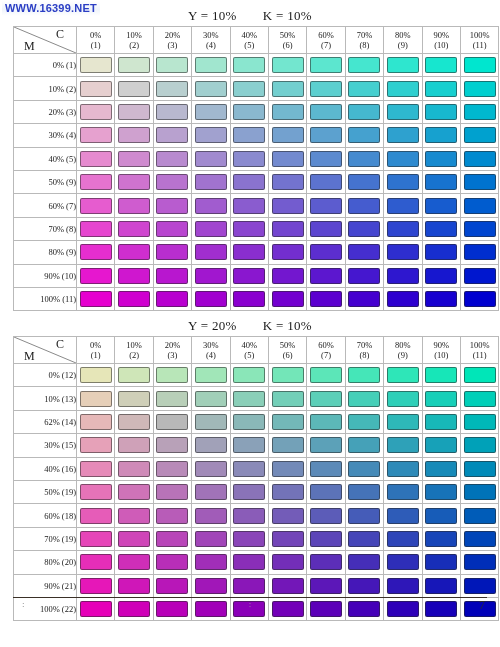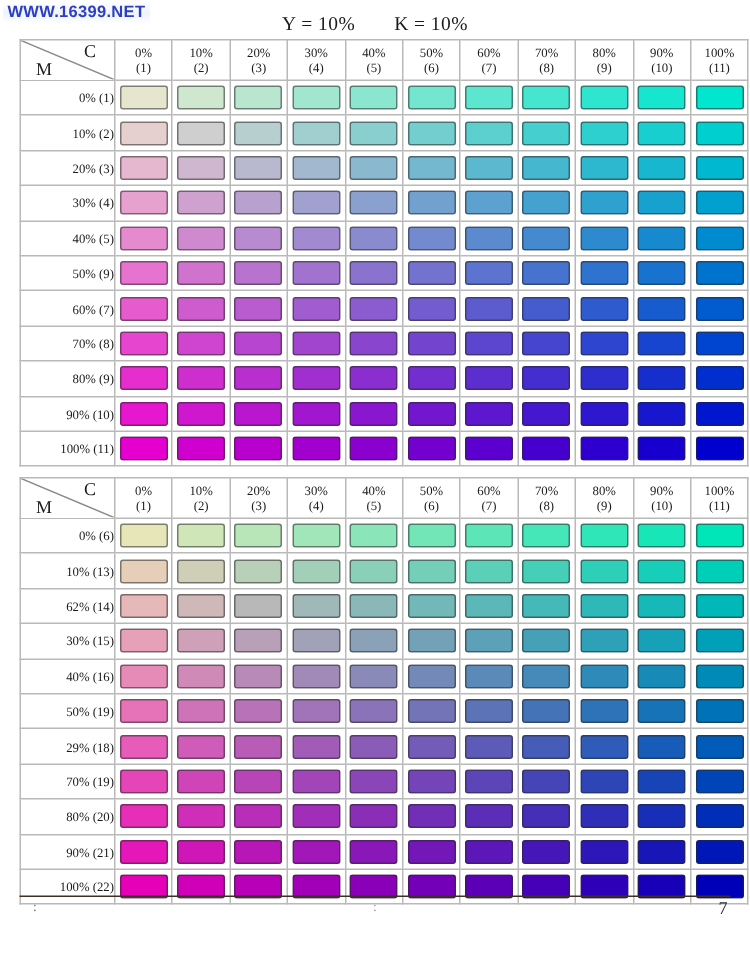--- a/index.html
+++ b/index.html
@@ -630,20 +630,23 @@
           </td>
           <td class="swatch-cell">
             <span class="swatch" style="background-color: rgb(0, 0, 207);"></span>
           </td>
         </tr>
       </tbody>
   </table>
 </div>
 
 <div class="chart-block" id="chart-block-2">
+  <div class="chart-title">
+    <span class="ttl-y">Y = 20%</span><span class="ttl-k">K = 10%</span>
+  </div>
   <table class="color-grid">
     <thead>
       <tr>
         <th class="corner">
           <svg class="diag" viewBox="0 0 62 26" preserveAspectRatio="none">
             <line x1="0" y1="0" x2="62" y2="26" stroke="#8a8a8a" stroke-width="1"></line>
           </svg>
           <span class="lbl-c">C</span>
           <span class="lbl-m">M</span>
         </th>
@@ -688,21 +691,21 @@
             <span class="idx">(10)</span>
           </th>
           <th class="col-head">
             <span class="pct">100%</span>
             <span class="idx">(11)</span>
           </th>
         </tr>
     </thead>
     <tbody>
         <tr>
-          <td class="row-head">0% (6)</td>
+          <td class="row-head">0% (12)</td>
           <td class="swatch-cell">
             <span class="swatch" style="background-color: rgb(230, 230, 184);"></span>
           </td>
           <td class="swatch-cell">
             <span class="swatch" style="background-color: rgb(207, 230, 184);"></span>
           </td>
           <td class="swatch-cell">
             <span class="swatch" style="background-color: rgb(184, 230, 184);"></span>
           </td>
           <td class="swatch-cell">
@@ -904,21 +907,21 @@
             <span class="swatch" style="background-color: rgb(46, 115, 184);"></span>
           </td>
           <td class="swatch-cell">
             <span class="swatch" style="background-color: rgb(23, 115, 184);"></span>
           </td>
           <td class="swatch-cell">
             <span class="swatch" style="background-color: rgb(0, 115, 184);"></span>
           </td>
         </tr>
         <tr>
-          <td class="row-head">29% (18)</td>
+          <td class="row-head">60% (18)</td>
           <td class="swatch-cell">
             <span class="swatch" style="background-color: rgb(230, 92, 184);"></span>
           </td>
           <td class="swatch-cell">
             <span class="swatch" style="background-color: rgb(207, 92, 184);"></span>
           </td>
           <td class="swatch-cell">
             <span class="swatch" style="background-color: rgb(184, 92, 184);"></span>
           </td>
           <td class="swatch-cell">

